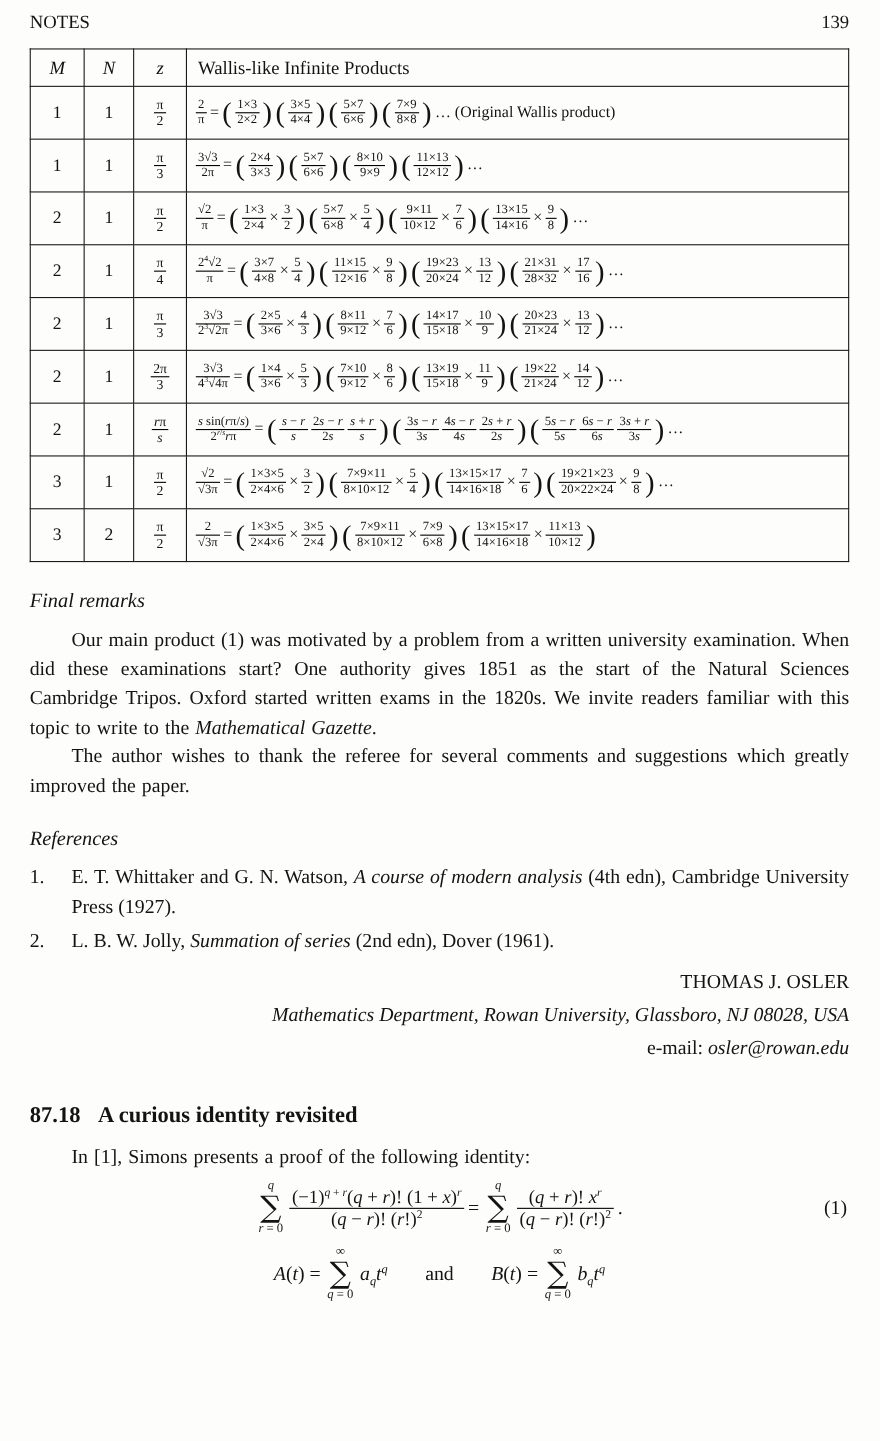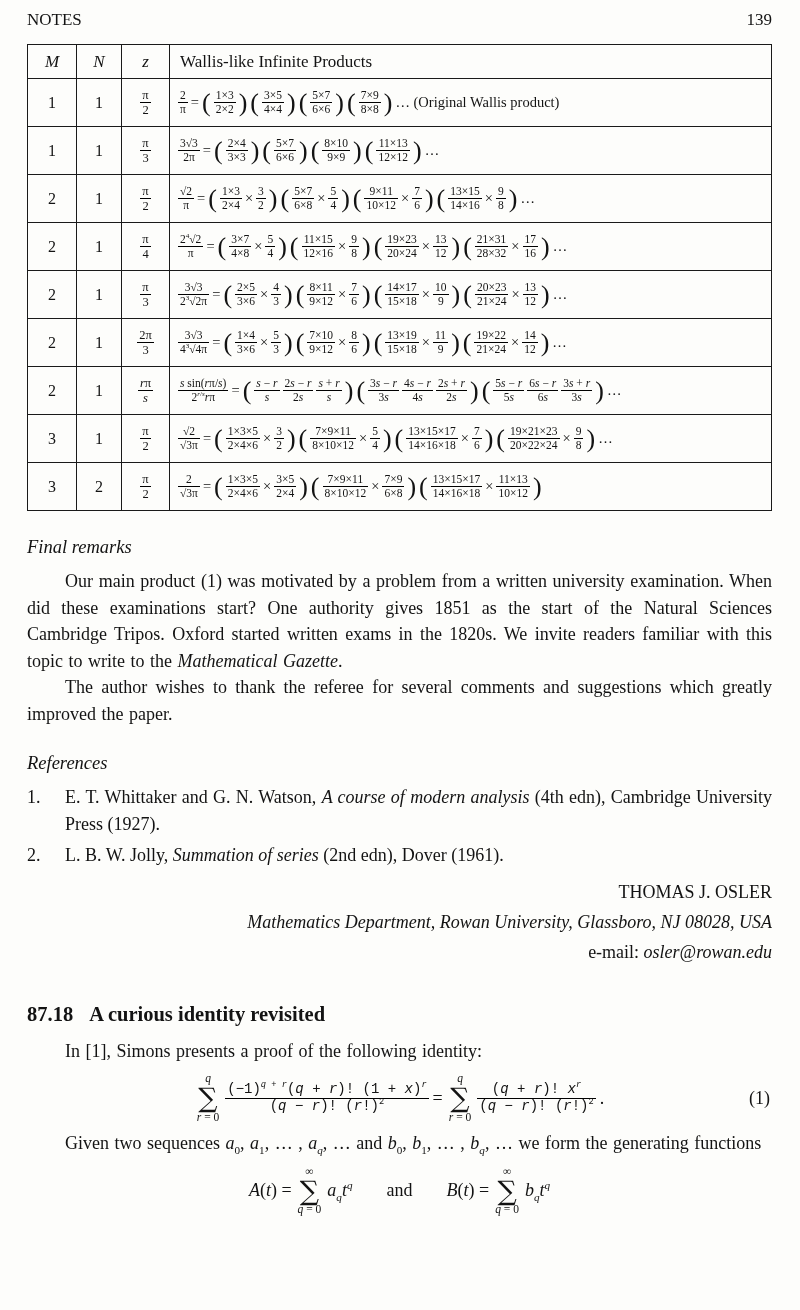--- a/index.html
+++ b/index.html
@@ -45,21 +45,21 @@
   .ref{display:flex;margin-bottom:5px;}
   .refno{width:38px;flex:none;font-size:18px;line-height:26.5px;}
   .reftext{flex:1;font-size:18px;line-height:26.5px;text-align:justify;margin:0;}
   .sig{text-align:right;font-size:18px;line-height:30px;margin-top:8px;}
   .sig-affil{font-style:italic;}
   .note-head{font-size:20.5px;font-weight:bold;margin:36px 0 12px 0;}
   .note-head .nn{margin-right:16px;}
   .eqline{position:relative;display:flex;justify-content:center;align-items:center;margin:8px 0 6px 0;}
   .eqno{position:absolute;right:2px;font-size:18px;}
   .deq{font-size:18px;}
-  .deq .f{font-size:14px;font-family:Liberation Mono, monospace;}
+  .deq .f{font-size:17px;}
 </style>
 </head>
 <body>
 
 <div class="page">
 
   <header class="running">
     <span>NOTES</span>
     <span>139</span>
   </header>
@@ -411,21 +411,20 @@
           </span> = <span class="sum">
             <span class="sl"><i>q</i></span>
             <span class="sg">∑</span>
             <span class="sl"><i>r</i> = 0</span>
           </span> <span class="f">
             <span class="n">(<i>q</i> + <i>r</i>)! <i>x</i><sup><i>r</i></sup></span>
             <span class="d">(<i>q</i> − <i>r</i>)! (<i>r</i>!)<sup>2</sup></span>
           </span>.</div>
       <span class="eqno">(1)</span>
     </div>
-    <p class="para indent">Given two sequences <i>a</i><sub>0</sub>, <i>a</i><sub>1</sub>, … , <i>a<sub>q</sub></i>, … and <i>b</i><sub>0</sub>, <i>b</i><sub>1</sub>, … , <i>b<sub>q</sub></i>, … we form the generating functions</p>
     <div class="eqline">
       <div class="mrow deq">
           <span><i>A</i>(<i>t</i>) = </span>
           <span class="sum">
             <span class="sl">∞</span>
             <span class="sg">∑</span>
             <span class="sl"><i>q</i> = 0</span>
           </span>
           <span><i>a<sub>q</sub>t<sup>q</sup></i></span>
           <span class="gap"></span>

